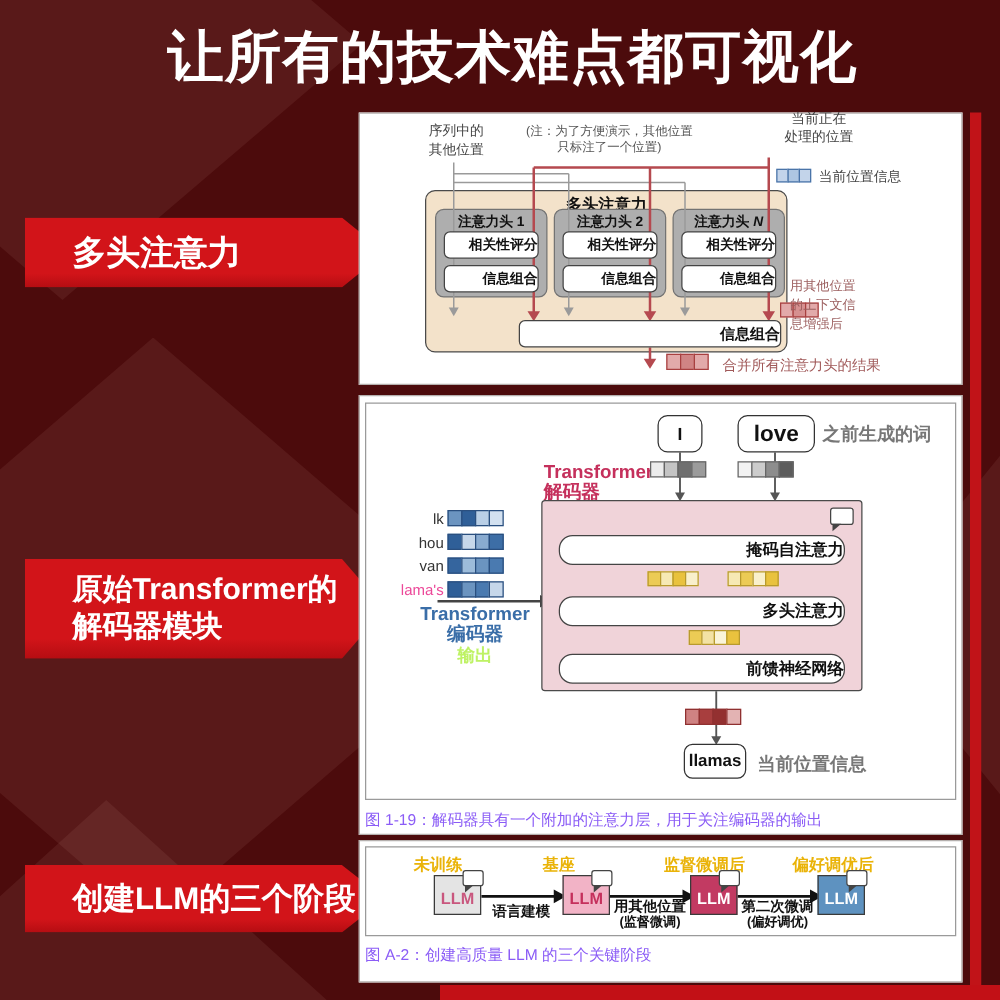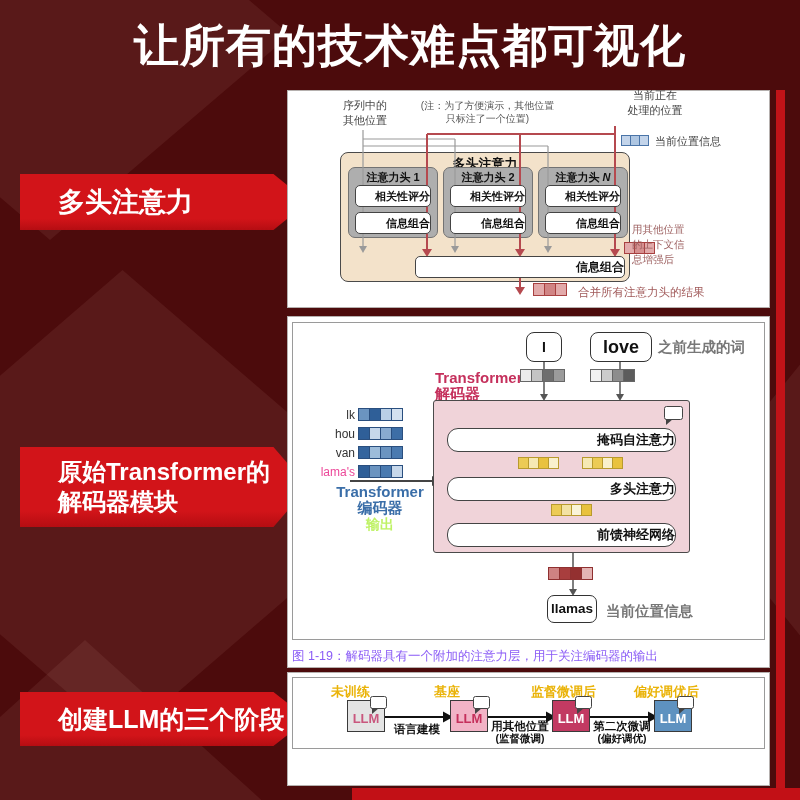--- a/index.html
+++ b/index.html
@@ -299,14 +299,15 @@
   <div class="arrow-label" style="left:385px;top:722px;width:64px;font-size:11.5px;">语言建模</div>
   <div class="arrow-label" style="left:486px;top:720px;width:68px;font-size:11.5px;line-height:12px;">
     <div>用其他位置</div>
     <div style="font-size:10.5px;">(监督微调)</div>
   </div>
   <div class="arrow-label" style="left:588px;top:720px;width:68px;font-size:11.5px;line-height:12px;">
     <div>第二次微调</div>
     <div style="font-size:10.5px;">(偏好调优)</div>
   </div>
 
+  <div class="cap" style="left:292px;top:756px;">图 A-2：创建高质量 LLM 的三个关键阶段</div>
 
 </div>
 
 </body></html>

